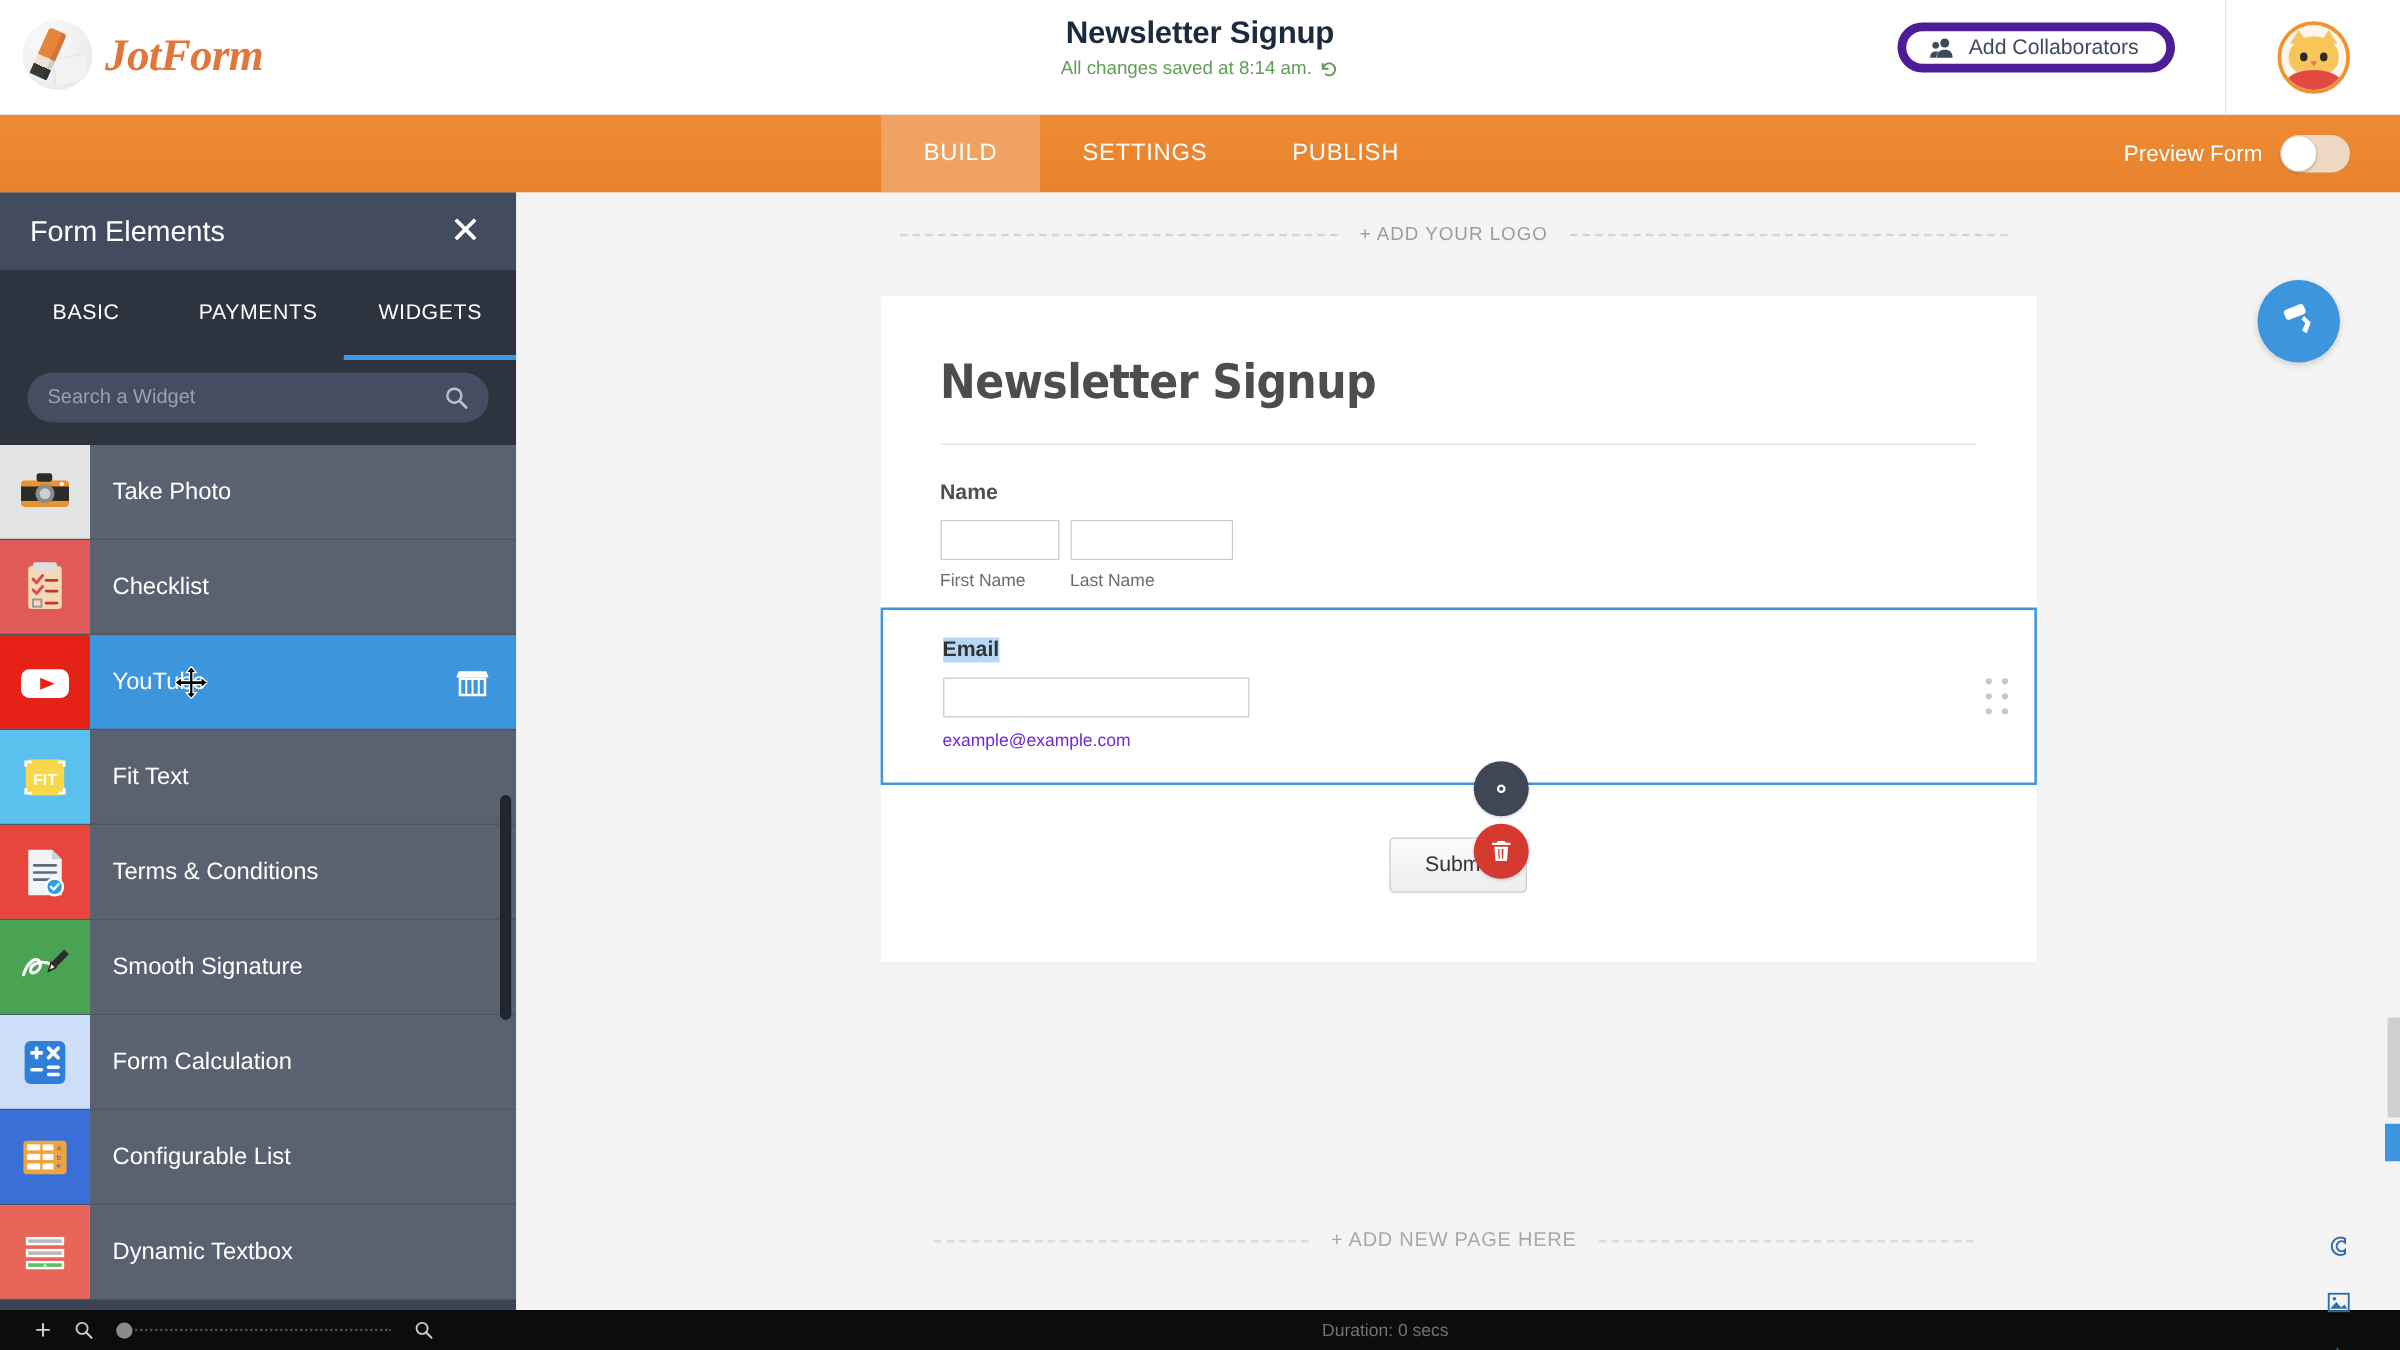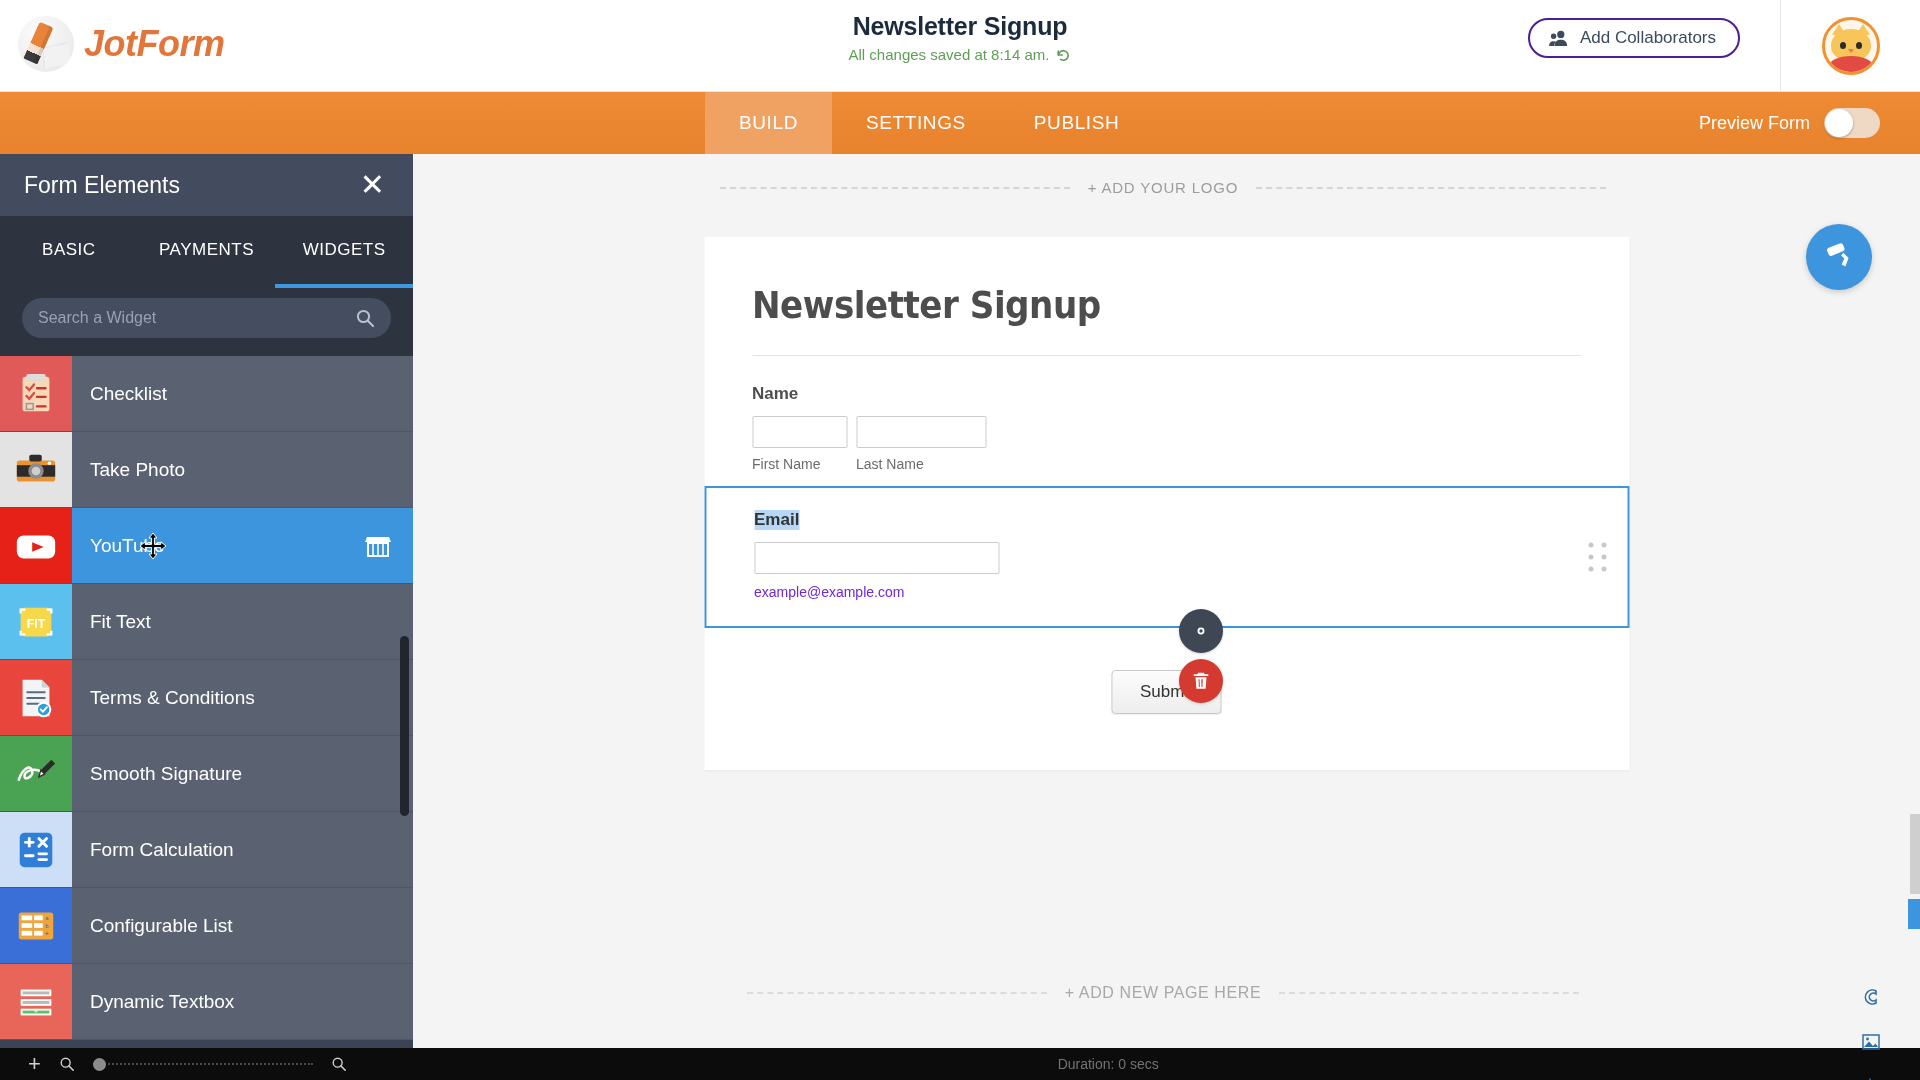--- a/index.html
+++ b/index.html
@@ -18,21 +18,21 @@
 
   
   .topbar {
     position: absolute; top: 0; left: 0;
     width: 1920px; height: 92px;
     background: #ffffff;
     border-bottom: 1px solid #e4e6e9;
   }
   .logo-wrap {
     position: absolute; left: 18px; top: 16px;
-    display: flex; align-items: center; gap: 10px;
+    display: flex; align-items: center; gap: 10px; font-family: Liberation Serif, serif;
   }
   .logo-badge {
     width: 56px; height: 56px; border-radius: 50%;
     background: radial-gradient(circle at 35% 30%, #fbfbfb 0%, #ececec 70%, #e4e4e4 100%);
     position: relative; overflow: hidden;
   }
   .logo-badge .pencil {
     position: absolute; left: 13px; top: 7px;
     width: 15px; height: 40px;
     background: linear-gradient(180deg,#e8833a 0%, #e8833a 58%, #f2e3d2 58%, #f2e3d2 78%, #3a3a3a 78%);
@@ -61,21 +61,21 @@
     letter-spacing: -0.2px;
   }
   .save-status {
     margin-top: 5px; font-size: 15px; color: #5f9e55;
     display: inline-flex; align-items: center; gap: 6px;
   }
   .undo-icon { display: inline-block; width: 16px; height: 16px; }
   .collab-btn {
     position: absolute; right: 180px; top: 18px;
     height: 40px; padding: 0 22px 0 18px;
-    border: 2px solid #4c1d95; border-radius: 22px;
+    border: 7px solid #4c1d95; border-radius: 22px;
     background: #fff; color: #3d4a5c; font-size: 17px;
     display: flex; align-items: center; gap: 10px;
     cursor: pointer;
   }
   .collab-icon { width: 22px; height: 18px; display: inline-block; }
   .avatar-cell {
     position: absolute; right: 0; top: 0;
     width: 140px; height: 91px;
     border-left: 1px solid #e4e6e9;
     display: flex; align-items: center; justify-content: center;
@@ -407,50 +407,50 @@
         <input type="text" placeholder="Search a Widget" style="">
         <svg class="search-icon" viewBox="0 0 20 20">
           <circle cx="8.5" cy="8.5" r="5.6" fill="none" stroke="#cfd3dc" stroke-width="2"></circle>
           <line x1="12.8" y1="12.8" x2="18" y2="18" stroke="#cfd3dc" stroke-width="2.2" stroke-linecap="round"></line>
         </svg>
       </div>
     </div>
 
     <div class="widget-list" id="widget-list">
       <div class="widget-row">
-          <div class="wr-icon" style="background: rgb(224, 90, 90);">
-            <svg width="46" height="46" viewBox="0 0 48 48">
-              <rect x="10" y="6" width="28" height="36" rx="3" fill="#f6d7b8"></rect>
-              <rect x="14" y="3" width="20" height="7" rx="2" fill="#dcdcdc"></rect>
-              <g stroke="#d64b4b" stroke-width="2.4" fill="none" stroke-linecap="round">
-                <path d="M14 17 l3 3 l5 -6"></path>
-                <path d="M14 26 l3 3 l5 -6"></path>
-              </g>
-              <rect x="14" y="34" width="7" height="6" fill="none" stroke="#9a9a9a" stroke-width="1.6"></rect>
-              <g stroke="#c0392b" stroke-width="2.4" stroke-linecap="round">
-                <line x1="25" y1="18" x2="34" y2="18"></line>
-                <line x1="25" y1="27" x2="34" y2="27"></line>
-                <line x1="25" y1="37" x2="34" y2="37"></line>
-              </g>
-            </svg>
-          </div>
-          <div class="wr-name">Checklist</div>
-        </div>
-        <div class="widget-row">
           <div class="wr-icon" style="background: rgb(227, 227, 227);">
             <svg width="46" height="46" viewBox="0 0 48 48">
               <rect x="4" y="14" width="40" height="22" rx="3" fill="#e8932f"></rect>
               <rect x="4" y="19" width="40" height="12" fill="#2b2b2b"></rect>
               <rect x="17" y="8" width="13" height="7" rx="2" fill="#2b2b2b"></rect>
               <circle cx="24" cy="25" r="8" fill="#8c8c8c"></circle>
               <circle cx="24" cy="25" r="4.5" fill="#cfcfcf"></circle>
               <circle cx="38" cy="17" r="1.8" fill="#fff"></circle>
             </svg>
           </div>
           <div class="wr-name">Take Photo</div>
+        </div>
+        <div class="widget-row">
+          <div class="wr-icon" style="background: rgb(224, 90, 90);">
+            <svg width="46" height="46" viewBox="0 0 48 48">
+              <rect x="10" y="6" width="28" height="36" rx="3" fill="#f6d7b8"></rect>
+              <rect x="14" y="3" width="20" height="7" rx="2" fill="#dcdcdc"></rect>
+              <g stroke="#d64b4b" stroke-width="2.4" fill="none" stroke-linecap="round">
+                <path d="M14 17 l3 3 l5 -6"></path>
+                <path d="M14 26 l3 3 l5 -6"></path>
+              </g>
+              <rect x="14" y="34" width="7" height="6" fill="none" stroke="#9a9a9a" stroke-width="1.6"></rect>
+              <g stroke="#c0392b" stroke-width="2.4" stroke-linecap="round">
+                <line x1="25" y1="18" x2="34" y2="18"></line>
+                <line x1="25" y1="27" x2="34" y2="27"></line>
+                <line x1="25" y1="37" x2="34" y2="37"></line>
+              </g>
+            </svg>
+          </div>
+          <div class="wr-name">Checklist</div>
         </div>
         <div class="widget-row selected">
           <div class="wr-icon" style="background: rgb(230, 33, 23);">
             <svg width="46" height="46" viewBox="0 0 48 48">
               <rect x="4" y="13" width="40" height="24" rx="7" fill="#ffffff"></rect>
               <path d="M20 20 L32 25 L20 30 Z" fill="#e62117"></path>
             </svg>
           </div>
           <div class="wr-name">YouTube</div>
           <div class="wr-store">

